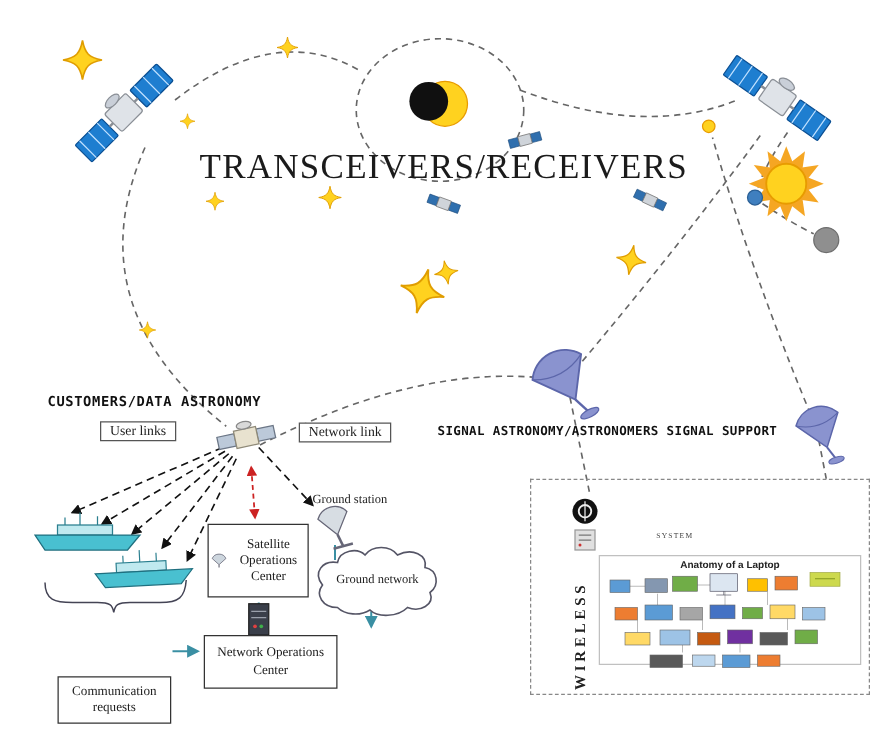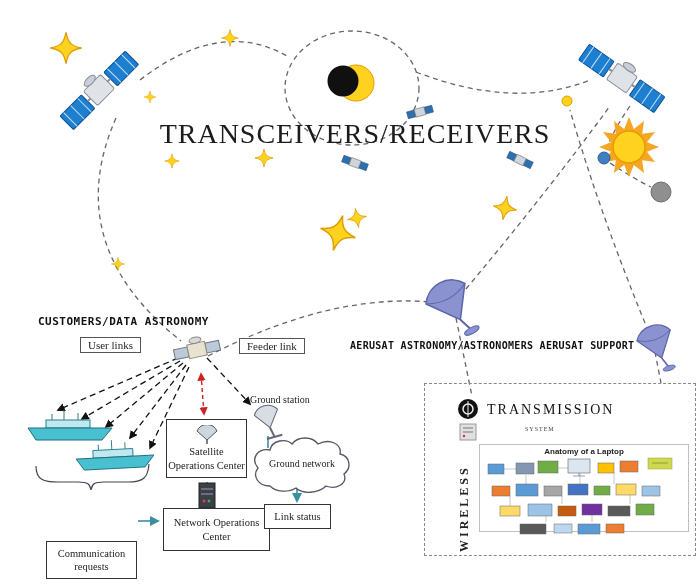--- a/index.html
+++ b/index.html
@@ -5,21 +5,21 @@
   html,body{margin:0;padding:0;background:#ffffff;}
   .canvas{position:relative;width:700px;height:587px;background:#ffffff;overflow:hidden;
           font-family:"Liberation Serif",serif;color:#1d1d1d;}
   .abs{position:absolute;}
   svg{display:block;}
   .title{font-size:28px;letter-spacing:1px;text-align:center;color:#1b1b1b;
          font-family:"Liberation Serif",serif;white-space:nowrap;}
   .mono{font-family:"DejaVu Sans Mono",monospace;font-weight:bold;color:#111;white-space:nowrap;}
   .lbl-box{border:1px solid #555;background:#fff;padding:1px 7px;font-size:11px;white-space:nowrap;}
   .flow-box{border:1.2px solid #333;background:#fff;text-align:center;font-size:10.5px;line-height:1.25;
-            display:flex;flex-direction:column;align-items:center;justify-content:center;box-sizing:border-box;}
+            display:flex;flex-direction:row;align-items:center;justify-content:center;box-sizing:border-box;}
   .plain-lbl{font-size:10px;white-space:nowrap;}
   .dashed-panel{border:1.5px dashed #888;background:transparent;box-sizing:border-box;}
   .trans-title{font-size:14px;letter-spacing:2px;color:#111;white-space:nowrap;}
   .trans-sub{font-size:6px;letter-spacing:1px;color:#444;white-space:nowrap;}
   .wireless{writing-mode:vertical-rl;transform:rotate(180deg);font-weight:bold;font-size:12px;
             letter-spacing:3px;color:#222;}
   .anatomy{border:1px solid #c0c0c0;background:#fff;box-sizing:border-box;}
   .anatomy-title{font-family:"Liberation Sans",sans-serif;font-weight:bold;font-size:8px;
                  text-align:center;padding-top:2px;color:#222;}
 </style>
@@ -187,23 +187,23 @@
       <circle cx="10" cy="18" r="1.5" fill="#3fae4a"></circle>
     </g>
   </svg>
 
   <div class="abs title" style="left:140px;top:78px;width:430px;z-index:1;margin-top:40px;">TRANSCEIVERS/RECEIVERS</div>
 
   <div class="abs mono" style="left:38px;top:315px;font-size:11px;letter-spacing:0.5px;z-index:1;">CUSTOMERS/DATA ASTRONOMY</div>
 
   <div class="abs lbl-box" style="left:80px;top:337px;z-index:1;">User links</div>
 
-  <div class="abs lbl-box" style="left:239px;top:338px;z-index:1;">Feeder link</div>
-
-  <div class="abs mono" style="left:350px;top:340px;font-size:10px;letter-spacing:0.3px;z-index:1;">AERUSAT ASTRONOMY/ASTRONOMERS AERUSAT SUPPORT</div>
+  <div class="abs lbl-box" style="left:239px;top:338px;z-index:1;">Network link</div>
+
+  <div class="abs mono" style="left:350px;top:340px;font-size:10px;letter-spacing:0.3px;z-index:1;">SIGNAL ASTRONOMY/ASTRONOMERS SIGNAL SUPPORT</div>
 
   <div class="abs plain-lbl" style="left:250px;top:394px;z-index:1;">Ground station</div>
 
   <div class="abs flow-box" style="left:166px;top:419px;width:81px;height:59px;z-index:1;">
     <svg width="30" height="20" viewBox="0 0 30 20">
       <path d="M5,6 A11 11 0 0 1 25,6 L15,15 z" fill="#cdd6de" stroke="#556"></path>
       <line x1="15" y1="15" x2="15" y2="19" stroke="#556" stroke-width="1.5"></line>
     </svg>
     <span>Satellite Operations Center</span>
   </div>
@@ -211,37 +211,33 @@
   <div class="abs" style="left:262px;top:458px;width:80px;text-align:center;font-size:10px;z-index:1;font-family:Liberation Serif, serif;">Ground network</div>
 
   <div class="abs flow-box" style="left:46px;top:497px;width:91px;height:38px;z-index:1;margin-top:44px;">
     <span>Communication requests</span>
   </div>
 
   <div class="abs flow-box" style="left:163px;top:508px;width:107px;height:43px;z-index:1;">
     <span>Network Operations Center</span>
   </div>
 
-  <div class="abs flow-box" style="left:264px;top:504px;width:67px;height:25px;z-index:1;">
-    <span>Link status</span>
-  </div>
 
   <div class="abs dashed-panel" style="left:424px;top:383px;width:272px;height:173px;z-index:1;">
 
     <svg class="abs" style="left:30px;top:14px;" width="26" height="48" viewBox="0 0 26 48">
       <circle cx="13" cy="11" r="10" fill="#111"></circle>
       <circle cx="13" cy="11" r="5" fill="none" stroke="#eee" stroke-width="1.5"></circle>
       <line x1="13" y1="3" x2="13" y2="19" stroke="#eee" stroke-width="1"></line>
       <rect x="5" y="26" width="16" height="16" fill="#e0e0e0" stroke="#999"></rect>
       <line x1="8" y1="30" x2="18" y2="30" stroke="#777" stroke-width="1"></line>
       <line x1="8" y1="34" x2="18" y2="34" stroke="#777" stroke-width="1"></line>
       <circle cx="9" cy="38" r="1.2" fill="#c33"></circle>
     </svg>
 
-    <div class="abs trans-title" style="left:62px;top:18px;">TRANSMISSION</div>
     <div class="abs trans-sub" style="left:100px;top:42px;">SYSTEM</div>
 
     <div class="abs wireless" style="left:32px;top:68px;height:100px;">WIRELESS</div>
 
     <div class="abs anatomy" style="left:54px;top:60px;width:210px;height:88px;">
       <div class="anatomy-title">Anatomy of a Laptop</div>
       <svg width="208" height="88" viewBox="0 0 208 88">
         <g stroke="#b0b0b0" stroke-width="0.7">
           <line x1="24" y1="13" x2="36" y2="13"></line>
             <line x1="74" y1="12" x2="88" y2="12"></line>

